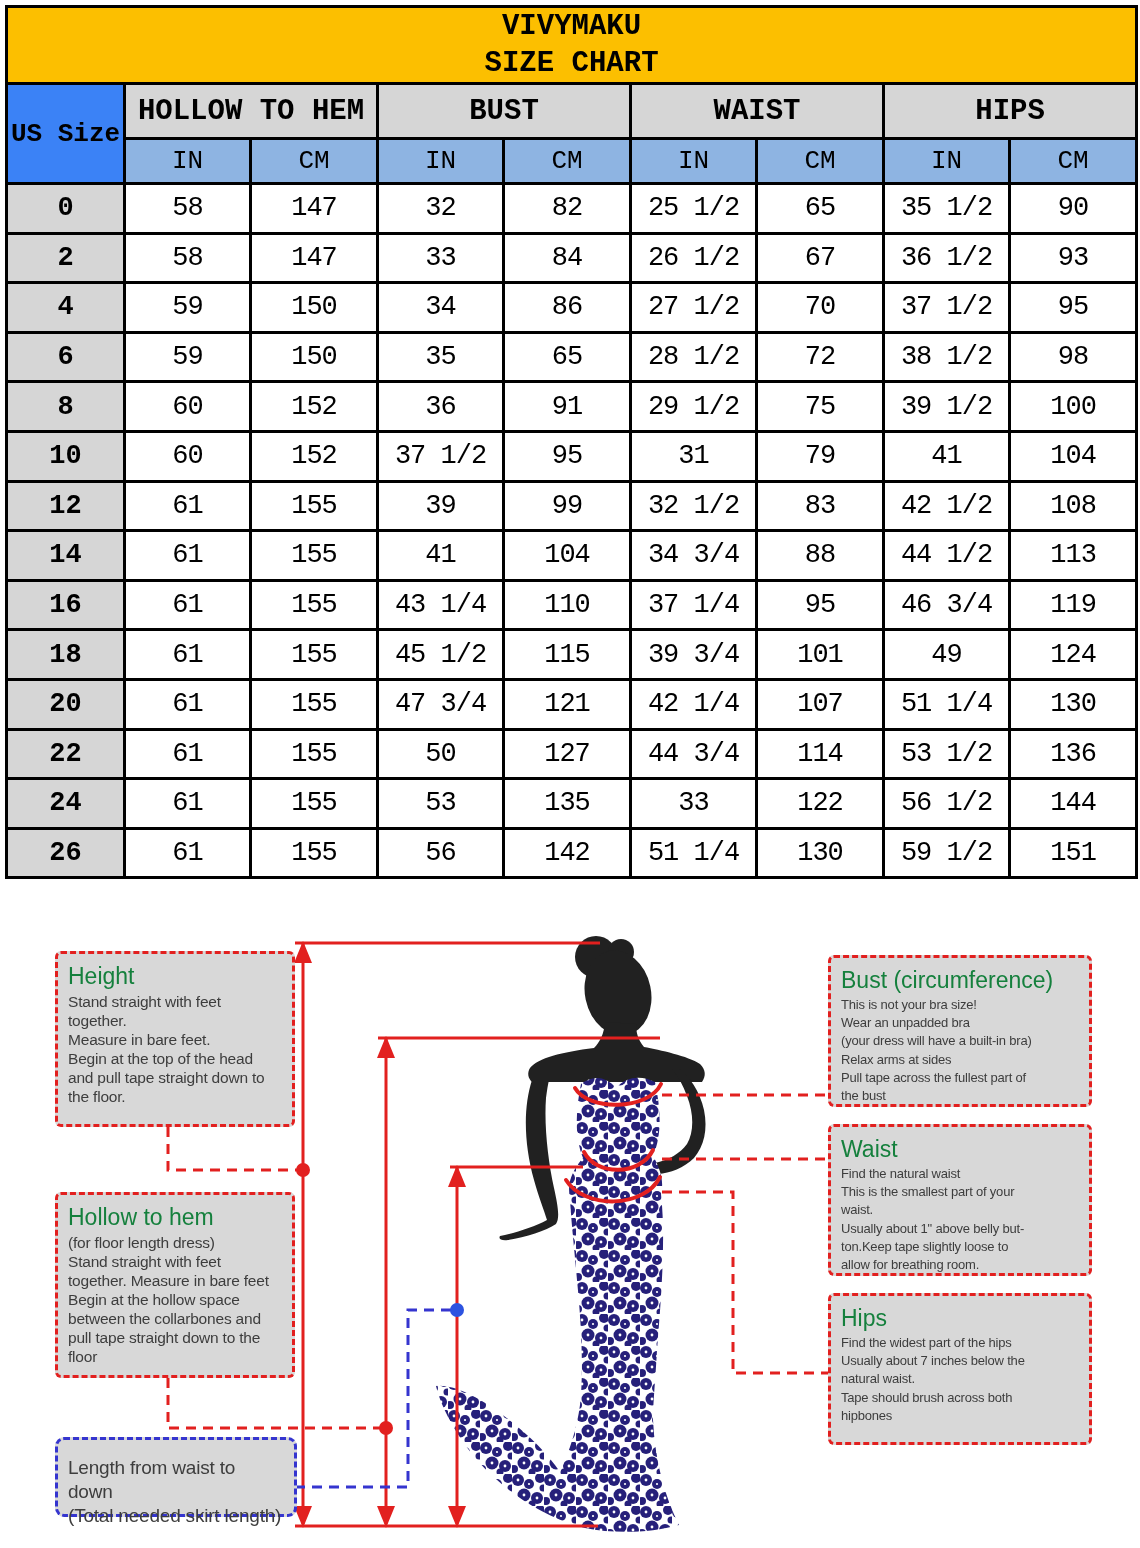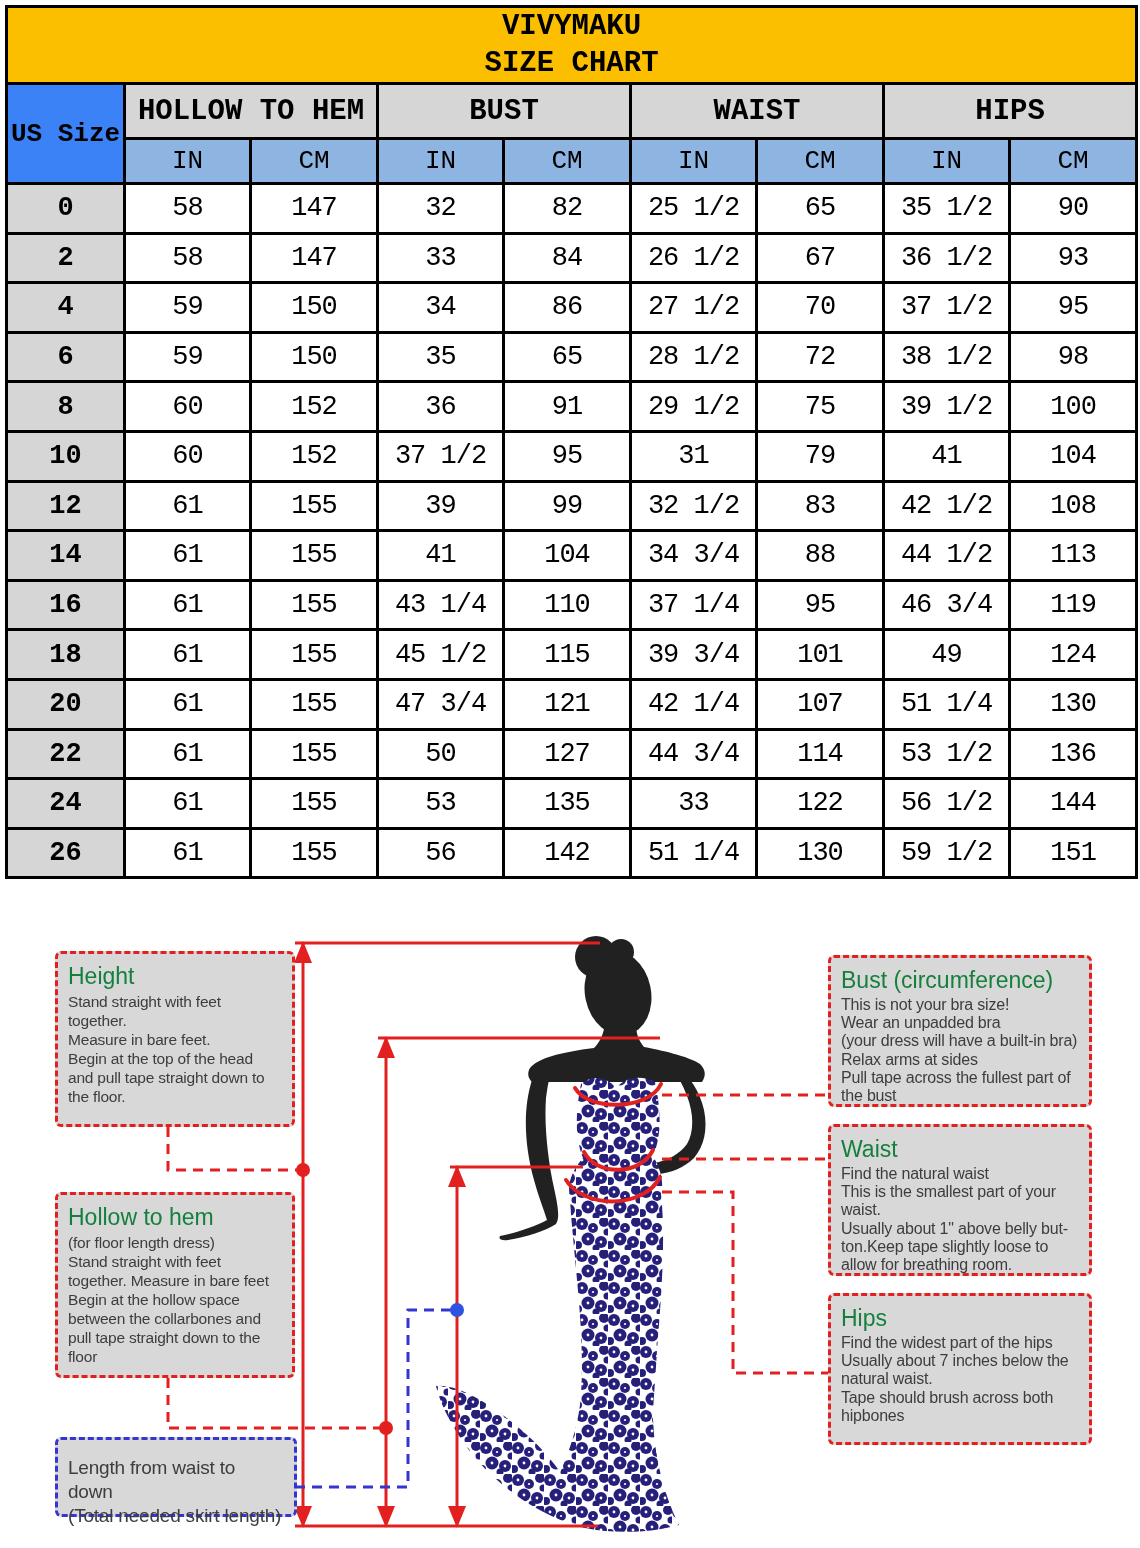--- a/index.html
+++ b/index.html
@@ -14,24 +14,24 @@
   .group-cell{background:#D6D6D6;height:52px;font-size:29px;font-weight:bold;}
   .us-size-cell{background:#3b82f6;font-size:26px;font-weight:bold;}
   .unit-cell{background:#8EB4E2;height:42px;font-size:26px;font-weight:normal;}
   tbody th.size-col{background:#D6D6D6;font-weight:bold;font-size:27px;}
   tbody td{background:#fff;font-size:27px;height:46.6px;letter-spacing:-1px;}
   
   .guide{position:absolute;left:0;top:930px;width:1140px;height:618px;}
   .guide svg{position:absolute;left:0;top:0;}
   .gbox{position:absolute;background:#D8D8D8;border:3px dashed #E2201F;border-radius:6px;
         padding:8px 10px;color:#3d3d3d;box-sizing:border-box;}
-  .gbox.blue{border-color:#3535CF;}
+  .gbox.blue{border-color:#3535CF;border-radius:9px;}
   .gbox-title{font-size:23px;line-height:28px;color:#15803d;margin-bottom:2px;}
   .gbox-body{font-size:15.5px;line-height:19px;white-space:pre-line;letter-spacing:-0.2px;}
-  .gbox.right .gbox-body{font-size:16px;line-height:18.2px;}
+  .gbox.right .gbox-body{font-size:13px;line-height:18.2px;}
   .gbox.blue .gbox-body{font-size:19px;line-height:24px;margin-top:8px;}
 </style>
 </head>
 <body>
 
 <div class="page">
 
   <table class="size-table">
     <colgroup>
       <col style="width:118px">

